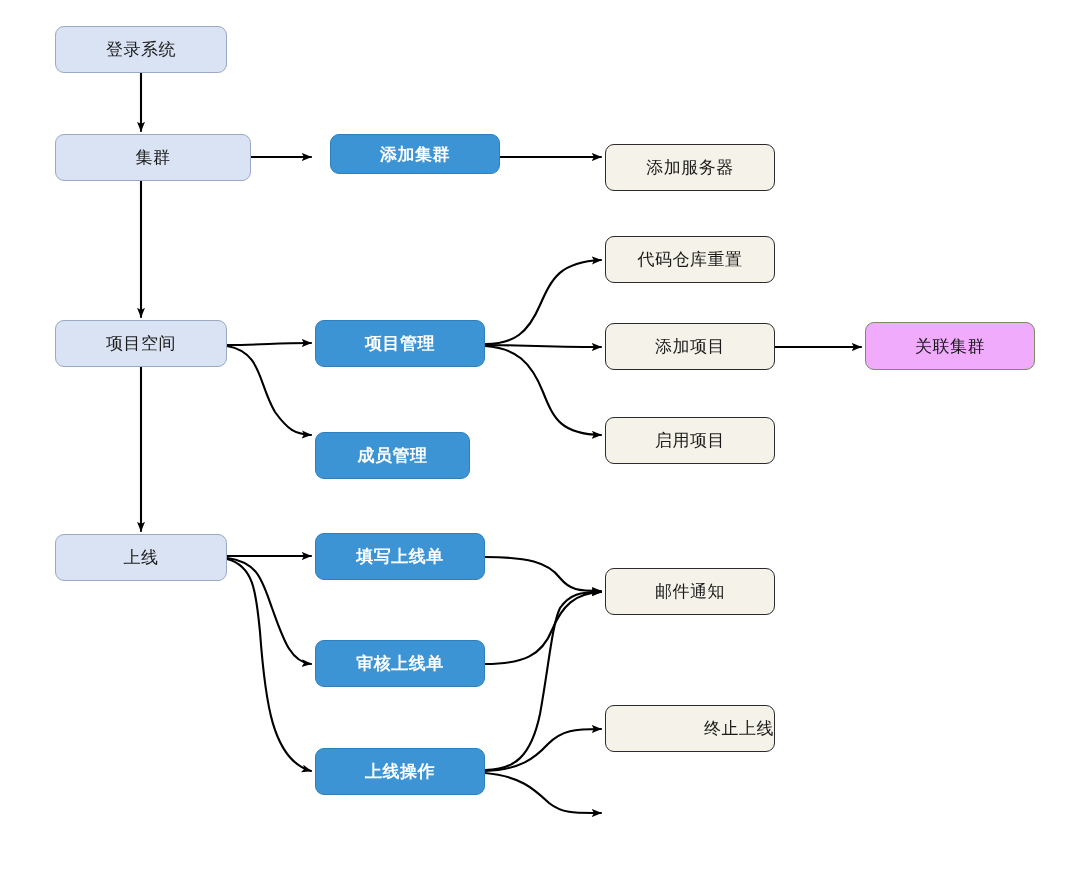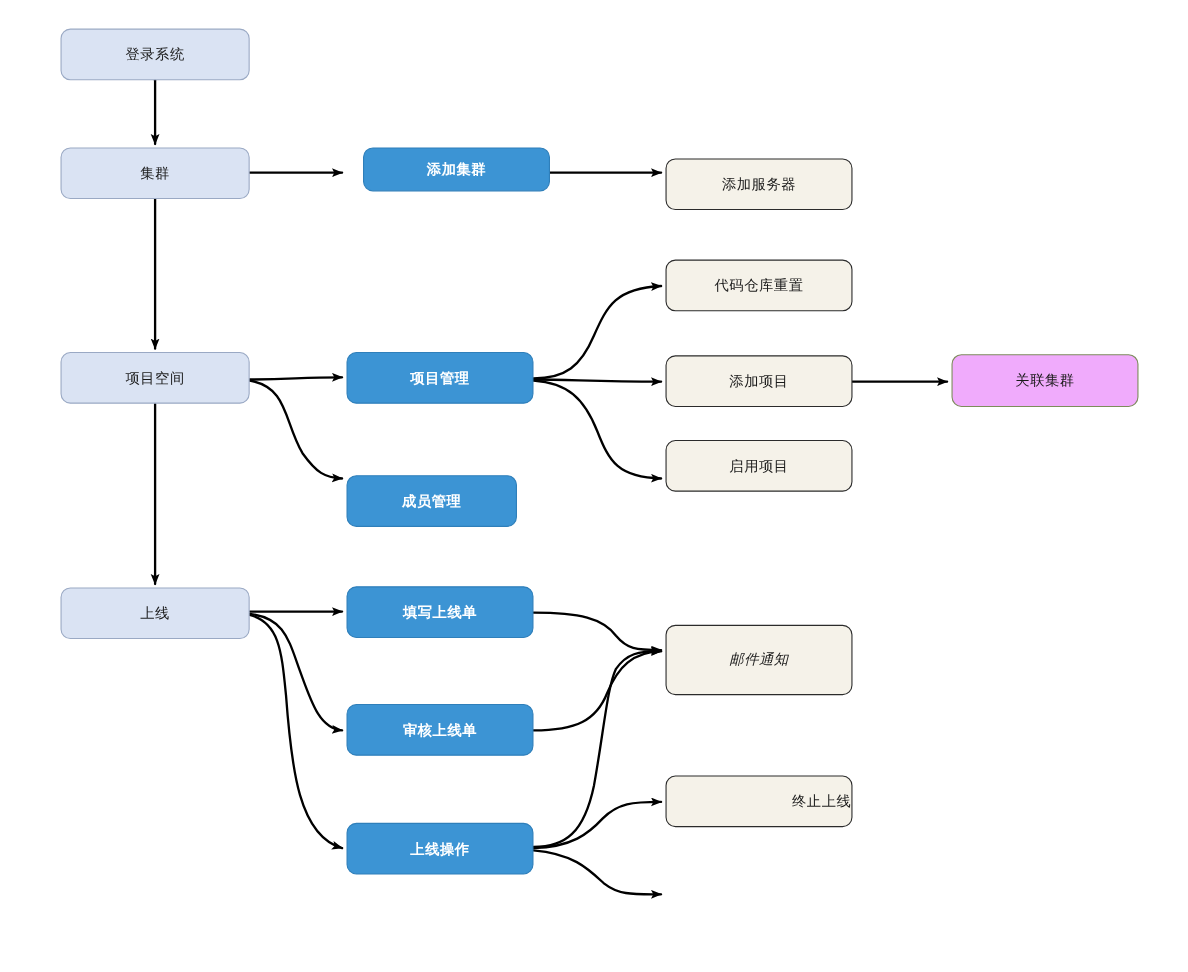--- a/index.html
+++ b/index.html
@@ -25,21 +25,21 @@
     height: 884px;
     pointer-events: none;
   }
   .node {
     position: absolute;
     box-sizing: border-box;
     display: flex;
     align-items: center;
     justify-content: center;
     border-radius: 9px;
-    font-size: 13px;
+    font-size: 17px;
     letter-spacing: 0.5px;
     white-space: nowrap;
     user-select: none;
   }
   .node-blue-light {
     background: #dae3f3;
     border: 1px solid #9aa9c4;
     color: #1a1a1a;
   }
   .node-blue-solid {
@@ -99,21 +99,21 @@
 
       <path d="M485,771 C520,770 535,758 548,744 C562,730 575,729 601,729"></path>
       <path d="M485,773 C521,776 535,790 549,803 C563,814 576,813 601,813"></path>
     </g>
   </svg>
 
   <div class="node node-blue-light" style="left:55px;  top:26px;  width:172px; height:47px;">
     <span>登录系统</span>
   </div>
 
-  <div class="node node-blue-light" style="left:55px;  top:134px; width:172px; height:47px;">
+  <div class="node node-blue-light" style="left:55px;  top:134px; width:196px; height:47px;">
     <span>集群</span>
   </div>
 
   <div class="node node-blue-solid" style="left:330px; top:134px; width:170px; height:40px;justify-content:center;">
     <span>添加集群</span>
   </div>
 
   <div class="node node-beige" style="left:605px; top:144px; width:170px; height:47px;">
     <span>添加服务器</span>
   </div>
@@ -131,21 +131,21 @@
   </div>
 
   <div class="node node-beige" style="left:605px; top:323px; width:170px; height:47px;">
     <span>添加项目</span>
   </div>
 
   <div class="node node-beige" style="left:605px; top:236px; width:170px; height:47px;">
     <span>代码仓库重置</span>
   </div>
 
-  <div class="node node-beige" style="left:605px; top:400px; width:170px; height:47px;justify-content:center;">
+  <div class="node node-beige" style="left:605px; top:417px; width:170px; height:47px;justify-content:center;">
     <span>启用项目</span>
   </div>
 
   <div class="node node-green" style="left:865px; top:322px; width:170px; height:48px;">
     <span>关联集群</span>
   </div>
 
   <div class="node node-blue-light" style="left:55px;  top:534px; width:172px; height:47px;">
     <span>上线</span>
   </div>
@@ -155,21 +155,21 @@
   </div>
 
   <div class="node node-blue-solid" style="left:315px; top:640px; width:170px; height:47px;">
     <span>审核上线单</span>
   </div>
 
   <div class="node node-blue-solid" style="left:315px; top:748px; width:170px; height:47px;">
     <span>上线操作</span>
   </div>
 
-  <div class="node node-beige" style="left:605px; top:568px; width:170px; height:64px;font-style:italic;">
+  <div class="node node-beige" style="left:605px; top:568px; width:170px; height:47px;">
     <span>邮件通知</span>
   </div>
 
   <div class="node node-beige" style="left:605px; top:705px; width:170px; height:47px;justify-content:flex-end;">
     <span>终止上线</span>
   </div>
 
 
 </div>
 

